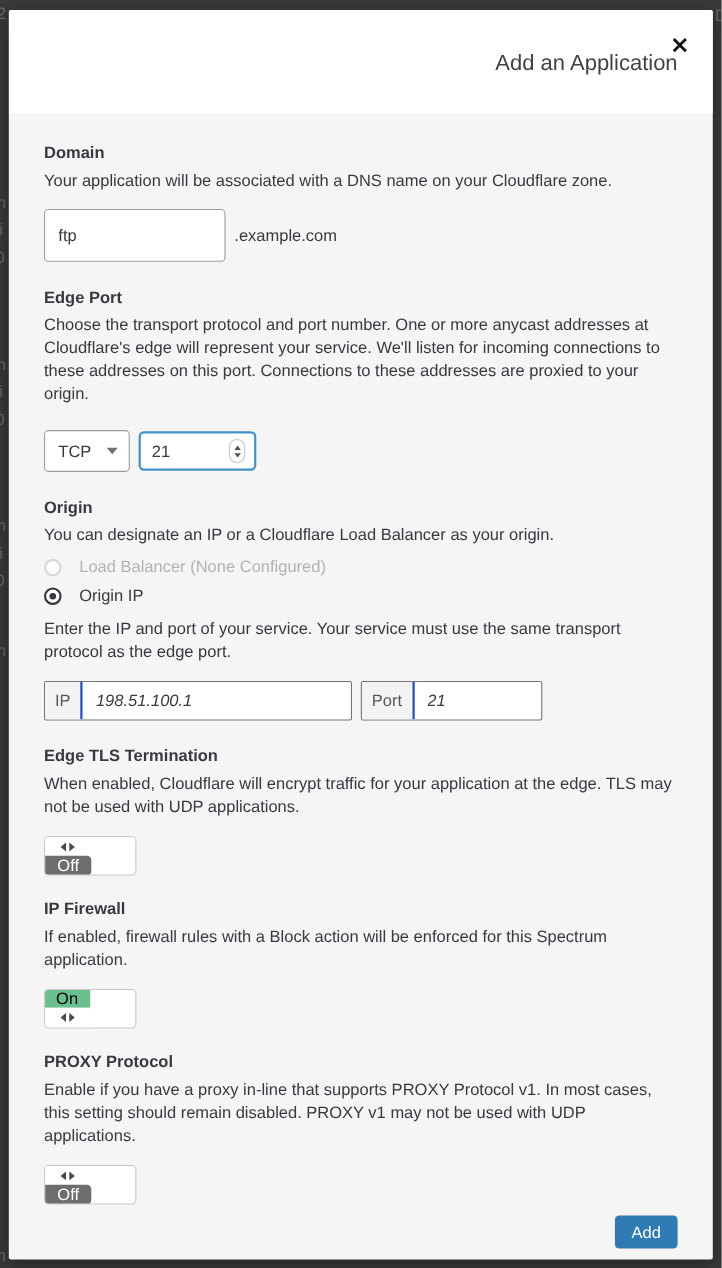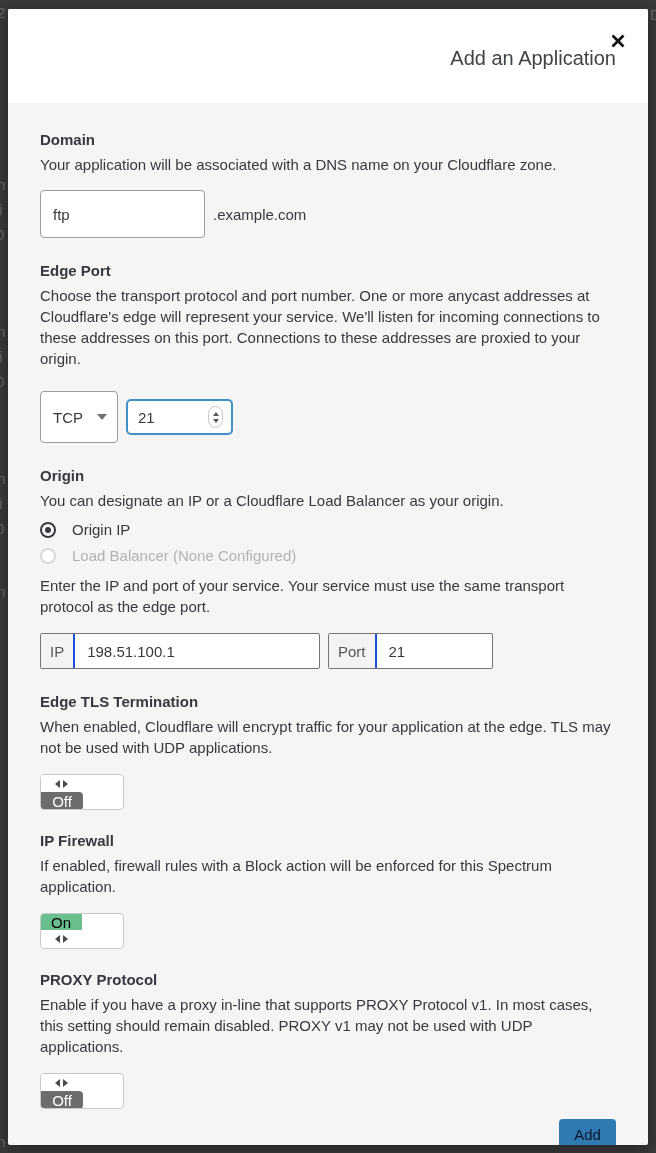--- a/index.html
+++ b/index.html
@@ -83,21 +83,21 @@
     font-size:15px;
     color:#36393f;
     padding:0 12px;
     outline:none;
   }
   .domain-input { width:165px; }
   .suffix { font-size:15px; margin-left:8px; color:#36393f; }
 
   
   .select {
-    width:78px; height:52px;
+    width:78px; height:38px;
     background:#fff;
     border:1px solid #9d9d9d;
     border-radius:4px;
     display:flex; align-items:center;
     padding:0 10px 0 12px;
     font-size:15px;
     cursor:pointer;
     justify-content:space-between;
   }
   .caret-down {
@@ -189,20 +189,21 @@
     display:flex; align-items:center;
     padding:0 9px;
     flex:none;
   }
   .addon-group input {
     border:none; outline:none;
     font-family:inherit; font-size:15px; color:#36393f;
     padding:0 12px;
     width:100%;
     background:transparent;
+    font-style:italic;
   }
   .ip-group { width:280px; margin-right:8px; }
   .port-group { width:165px; }
 
   
   .toggle {
     width:84px; height:36px;
     border-radius:4px;
     display:flex;
     overflow:hidden;
@@ -236,21 +237,21 @@
   
   .footer {
     display:flex;
     justify-content:flex-end;
     margin-top:10px;
     padding-bottom:28px;
   }
   .add-btn {
     min-width:57px; height:30px;
     background:#2e7bb4;
-    color:#0f172a;
+    color:#ffffff;
     border:none;
     border-radius:4px;
     font-family:inherit;
     font-size:15px;
     padding:0 14px;
     cursor:pointer;
   }
 </style>
 </head>
 <body>
@@ -309,27 +310,27 @@
             <i class="tri-down"></i>
           </span>
         </div>
       </div>
     </div>
 
     <div class="section">
       <div class="section-label">Origin</div>
       <p class="desc mb10">You can designate an IP or a Cloudflare Load Balancer as your origin.</p>
       <div class="radios">
+        <div class="radio-row disabled">
+          <span class="radio disabled"></span>
+          <span>Load Balancer (None Configured)</span>
+        </div>
         <div class="radio-row">
           <span class="radio checked"></span>
           <span>Origin IP</span>
-        </div>
-        <div class="radio-row disabled">
-          <span class="radio disabled"></span>
-          <span>Load Balancer (None Configured)</span>
         </div>
       </div>
       <p class="desc mb16">Enter the IP and port of your service. Your service must use the same transport protocol as the edge port.</p>
       <div class="row">
         <div class="addon-group ip-group">
           <span class="addon-label">IP</span>
           <input value="198.51.100.1" style="">
         </div>
         <div class="addon-group port-group">
           <span class="addon-label">Port</span>

